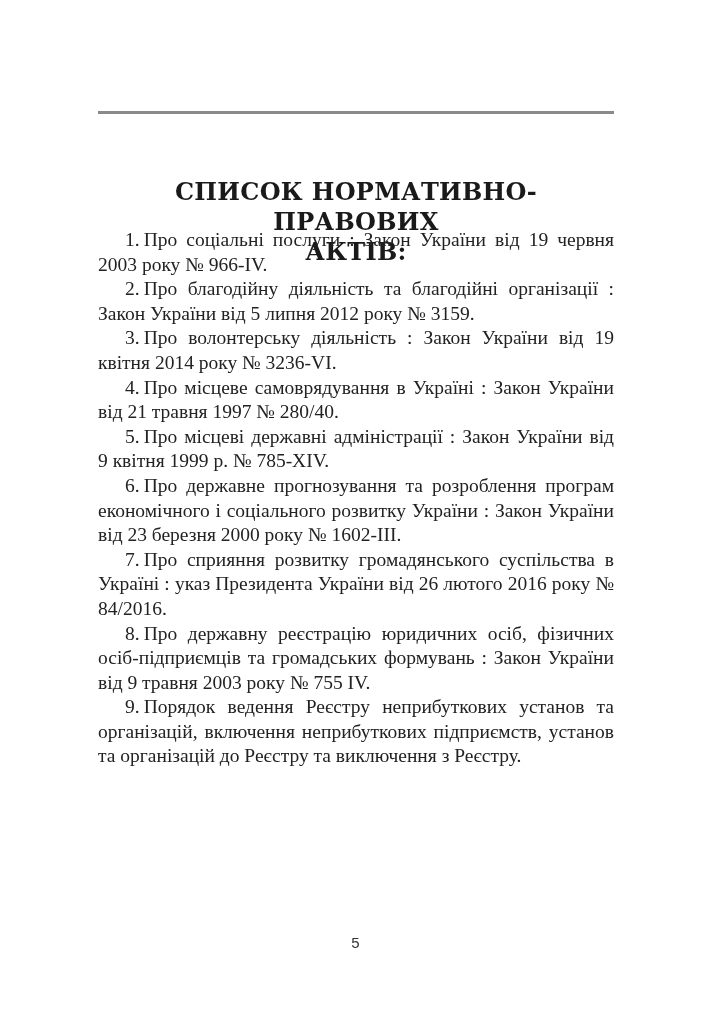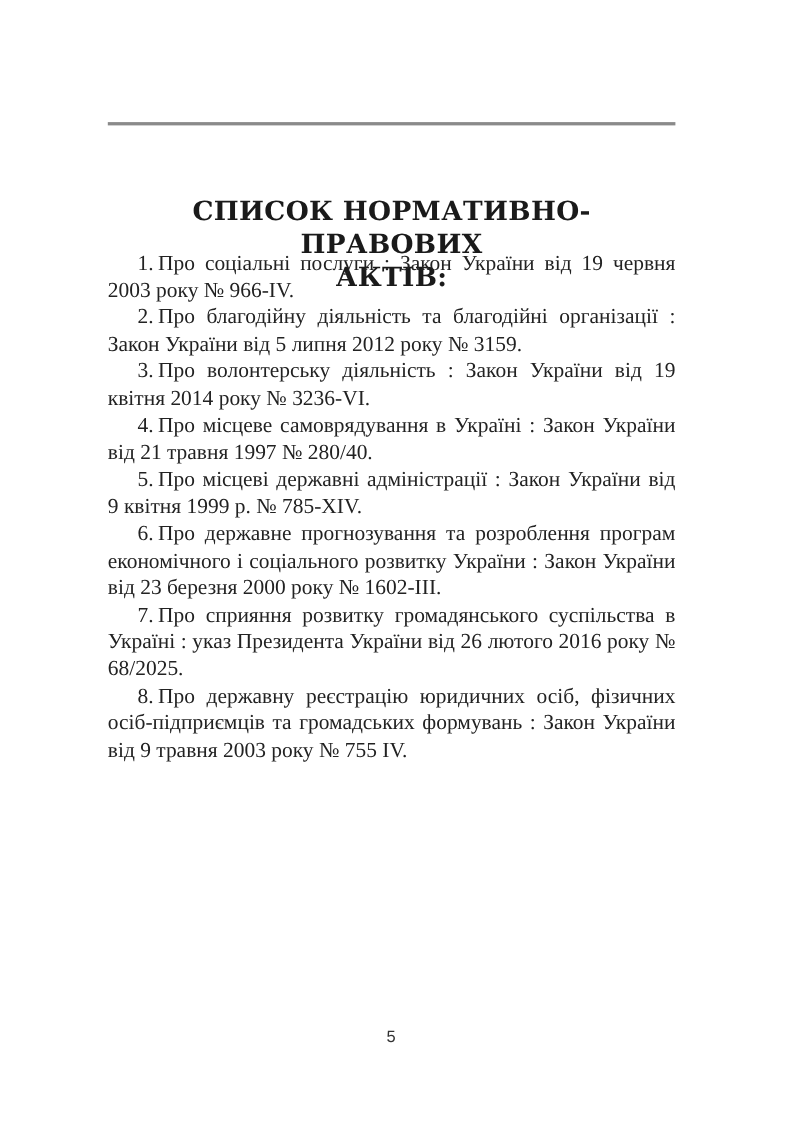--- a/index.html
+++ b/index.html
@@ -41,17 +41,18 @@
   <div>АКТІВ:</div>
 </div>
 
 <div class="list">
   <p class="item"><span class="num">1.</span><span>Про соціальні послуги : Закон України від 19 червня 2003 року № 966-IV.</span></p>
   <p class="item"><span class="num">2.</span><span>Про благодійну діяльність та благодійні організа­ції : Закон України від 5 липня 2012 року № 3159.</span></p>
   <p class="item"><span class="num">3.</span><span>Про волонтерську діяльність : Закон України від 19 квітня 2014 року № 3236-VI.</span></p>
   <p class="item"><span class="num">4.</span><span>Про місцеве самоврядування в Україні : Закон України від 21 травня 1997 № 280/40.</span></p>
   <p class="item"><span class="num">5.</span><span>Про місцеві державні адміністрації : Закон України від 9 квітня 1999 р. № 785-XIV.</span></p>
   <p class="item"><span class="num">6.</span><span>Про державне прогнозування та розроблення про­грам економічного і соціального розвитку України : Закон України від 23 березня 2000 року № 1602-III.</span></p>
-  <p class="item"><span class="num">7.</span><span>Про сприяння розвитку громадянського суспіль­ства в Україні : указ Президента України від 26 лютого 2016 року № 68/2025.</span></p>
+  <p class="item"><span class="num">7.</span><span>Про сприяння розвитку громадянського суспіль­ства в Україні : указ Президента України від 26 лютого 2016 року № 84/2016.</span></p>
   <p class="item"><span class="num">8.</span><span>Про державну реєстрацію юридичних осіб, фізич­них осіб-підприємців та громадських формувань : Закон України від 9 травня 2003 року № 755 IV.</span></p>
+  <p class="item"><span class="num">9.</span><span>Порядок ведення Реєстру неприбуткових уста­нов та організацій, включення неприбуткових підпри­ємств, установ та організацій до Реєстру та виключення з Реєстру.</span></p>
 </div>
 
 <div class="page-number">5</div>
 
 </body></html>

